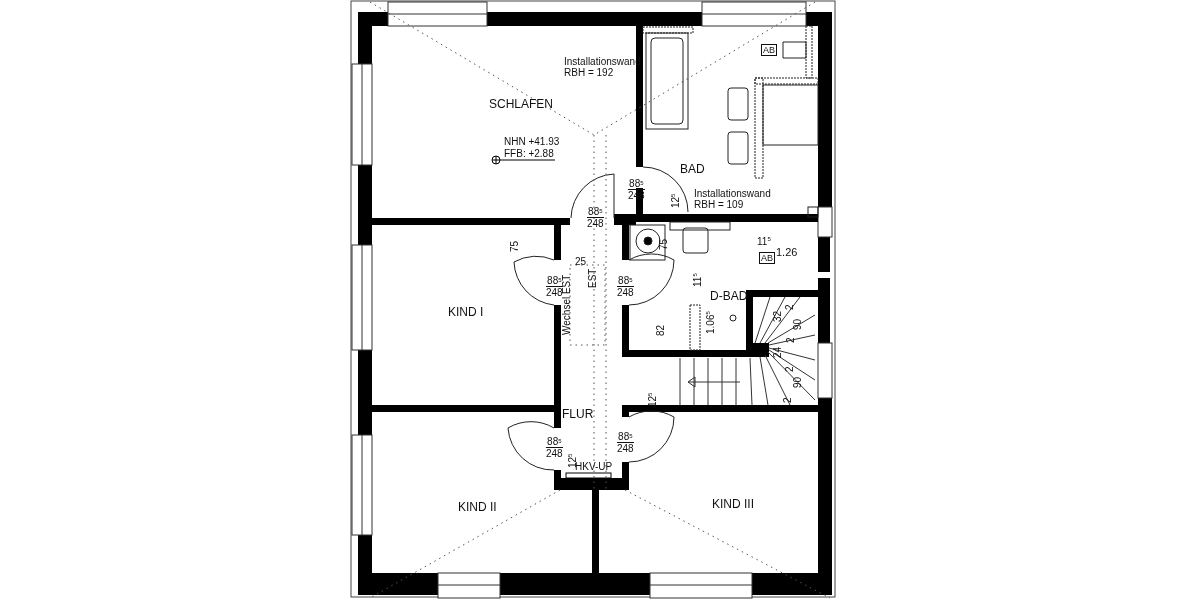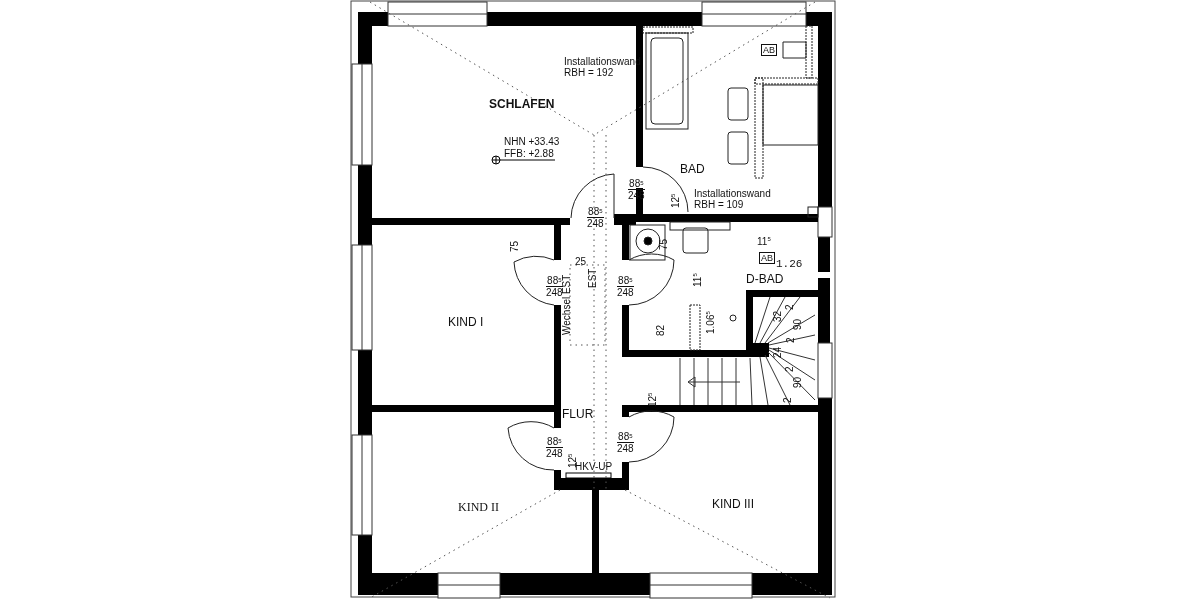--- a/index.html
+++ b/index.html
@@ -168,29 +168,29 @@
   <g stroke="#000" fill="none">
     <circle cx="496" cy="160" r="4"></circle>
     <line x1="492" y1="160" x2="500" y2="160"></line>
     <line x1="496" y1="156" x2="496" y2="164"></line>
     <line x1="500" y1="160" x2="555" y2="160"></line>
   </g>
 
   <rect x="566" y="473" width="45" height="5" fill="none" stroke="#000"></rect>
 </svg>
 
-<div class="lbl room" style="left:489px;top:98px;font-weight:bold;">SCHLAFEN</div>
+<div class="lbl room" style="left:489px;top:98px;">SCHLAFEN</div>
 <div class="lbl room" style="left:680px;top:163px;">BAD</div>
-<div class="lbl room" style="left:448px;top:316px;">KIND I</div>
-<div class="lbl room" style="left:458px;top:501px;font-family:Liberation Serif, serif;">KIND II</div>
+<div class="lbl room" style="left:448px;top:306px;">KIND I</div>
+<div class="lbl room" style="left:458px;top:501px;">KIND II</div>
 <div class="lbl room" style="left:712px;top:498px;">KIND III</div>
 <div class="lbl room" style="left:562px;top:408px;text-align:right;">FLUR</div>
-<div class="lbl room" style="left:710px;top:273px;margin-left:36px;">D-BAD</div>
-
-<div class="lbl small" style="left:504px;top:137px;">NHN +33.43</div>
+<div class="lbl room" style="left:710px;top:290px;">D-BAD</div>
+
+<div class="lbl small" style="left:504px;top:137px;">NHN +41.93</div>
 <div class="lbl small" style="left:504px;top:149px;">FFB: +2.88</div>
 
 <div class="lbl small" style="left:564px;top:56px;line-height:11px;">
   <span>Installationswand</span><br>
   <span>RBH = 192</span>
 </div>
 <div class="lbl small" style="left:694px;top:188px;line-height:11px;">
   <span>Installationswand</span><br>
   <span>RBH = 109</span>
 </div>
@@ -218,21 +218,21 @@
 <div class="dim" style="left:617px;top:431px;">
   <span class="top"><span>88</span><sup>5</sup></span><span>248</span>
 </div>
 
 <div class="lbl small rot" style="left:510px;top:252px;">75</div>
 <div class="lbl small" style="left:575px;top:257px;">25</div>
 <div class="lbl small rot" style="left:659px;top:250px;">75</div>
 <div class="lbl small rot" style="left:670px;top:208px;"><span>12</span><sup style="font-size:6px">5</sup></div>
 <div class="lbl small" style="left:757px;top:236px;"><span>11</span><sup style="font-size:6px">5</sup></div>
 <div class="lbl small rot" style="left:692px;top:287px;"><span>11</span><sup style="font-size:6px">5</sup></div>
-<div class="lbl" style="left:776px;top:259px;font-size:11px;font-family:Liberation Mono, monospace;">1.26</div>
+<div class="lbl" style="left:776px;top:247px;font-size:11px;">1.26</div>
 <div class="lbl small rot" style="left:656px;top:336px;">82</div>
 <div class="lbl small rot" style="left:705px;top:334px;"><span>1.06</span><sup style="font-size:6px">5</sup></div>
 <div class="lbl small rot" style="left:647px;top:407px;"><span>12</span><sup style="font-size:6px">5</sup></div>
 <div class="lbl small rot" style="left:567px;top:468px;"><span>12</span><sup style="font-size:6px">5</sup></div>
 
 <div class="lbl small rot" style="left:773px;top:322px;">32</div>
 <div class="lbl small rot" style="left:785px;top:310px;">2</div>
 <div class="lbl small rot" style="left:793px;top:330px;">90</div>
 <div class="lbl small rot" style="left:786px;top:343px;">2</div>
 <div class="lbl small rot" style="left:773px;top:358px;">24</div>

